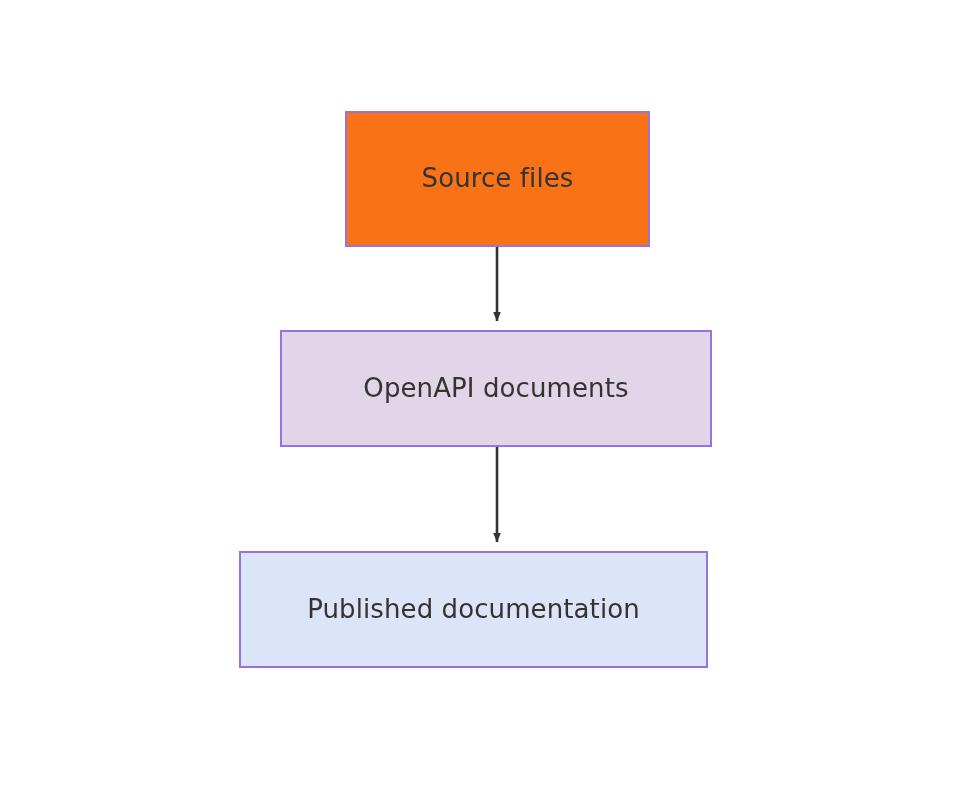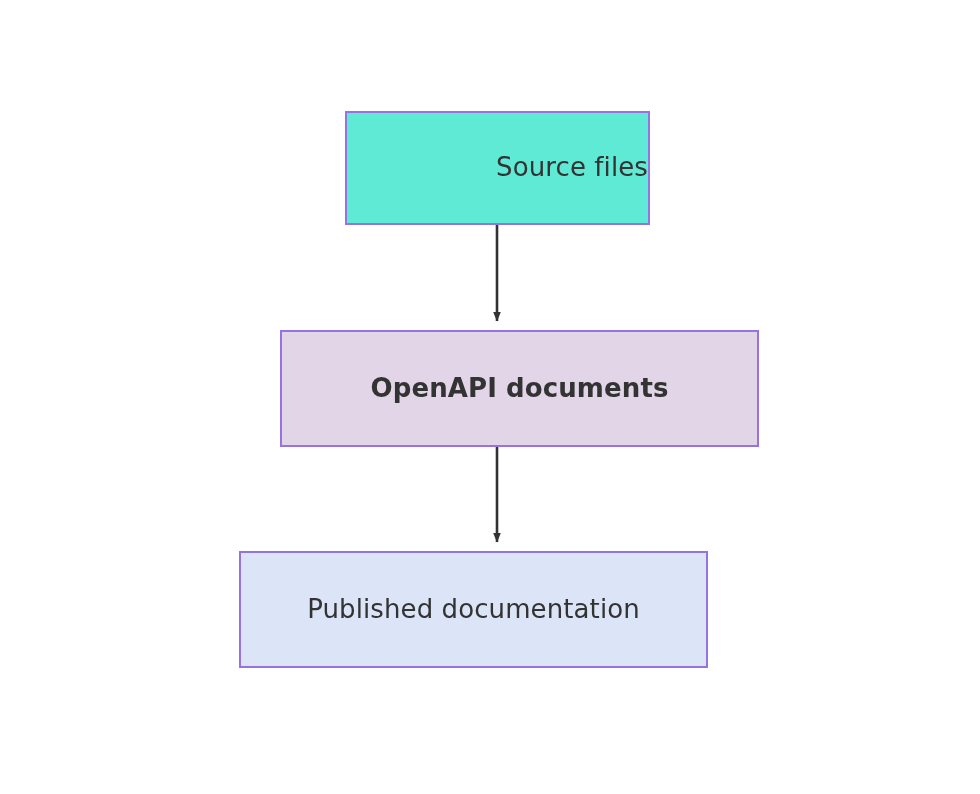--- a/index.html
+++ b/index.html
@@ -33,33 +33,31 @@
     font-size: 26px;
     line-height: 1.2;
     color: #333333;
     letter-spacing: 0.1px;
     white-space: nowrap;
   }
   #node-source-files {
     left: 345px;
     top: 111px;
     width: 305px;
-    height: 114px;
-    background: #5eead4;
+    height: 136px;
+    background: #f97316;
     border-color: #9673e0;
-    justify-content: flex-end;
   }
   #node-openapi-documents {
     left: 280px;
     top: 330px;
-    width: 479px;
+    width: 432px;
     height: 117px;
     background: #e1d5e7;
     border-color: #9673e0;
-    font-weight: bold;
   }
   #node-published-documentation {
     left: 239px;
     top: 551px;
     width: 469px;
     height: 117px;
     background: #dce5f7;
     border-color: #9673e0;
   }
   .flow-edge {

